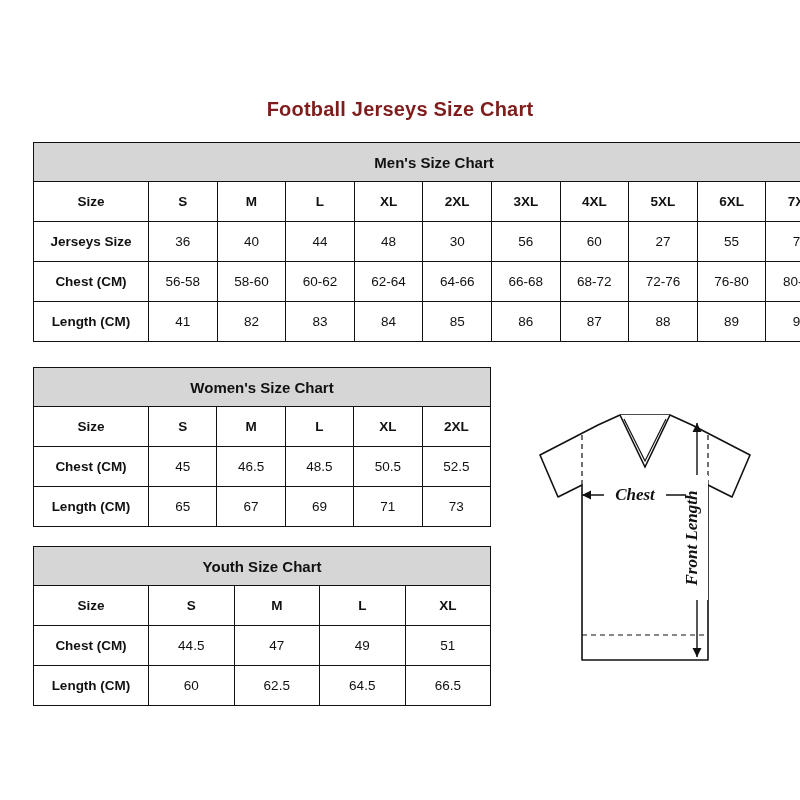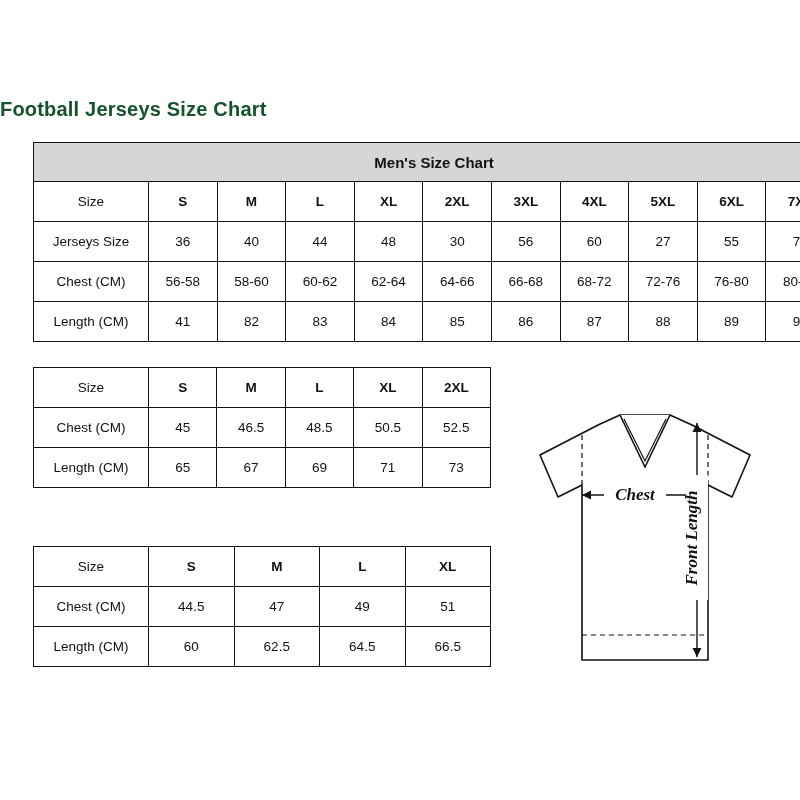--- a/index.html
+++ b/index.html
@@ -18,25 +18,25 @@
   #page {
     position: relative;
     width: 800px;
     height: 800px;
   }
   #title {
     position: absolute;
     left: 0;
     top: 98px;
     width: 800px;
-    text-align: left;
+    text-align: center;
     font-size: 20px;
     font-weight: bold;
     letter-spacing: 0.2px;
-    color: #14532d;
+    color: #7f1d1d;
   }
 
   table.sizechart {
     position: absolute;
     border-collapse: collapse;
     table-layout: fixed;
     background: #ffffff;
   }
   table.sizechart th,
   table.sizechart td {
@@ -47,21 +47,21 @@
     color: #111111;
     padding: 0;
   }
   table.sizechart .caption-cell {
     background: #d6d6d6;
     font-weight: bold;
     font-size: 15px;
     height: 38px;
   }
   table.sizechart .rowhead {
-    font-weight: normal;
+    font-weight: bold;
     font-size: 13.5px;
   }
   table.sizechart .colhead {
     font-weight: bold;
     font-size: 13.5px;
   }
   table.sizechart tr.datarow td,
   table.sizechart tr.headrow td {
     height: 39px;
   }
@@ -196,20 +196,23 @@
   <table class="sizechart" id="womens-table">
     <colgroup>
       <col class="lbl">
         <col class="val">
         <col class="val">
         <col class="val">
         <col class="val">
         <col class="val">
     </colgroup>
     <tbody>
+      <tr>
+        <td class="caption-cell" colspan="6">Women's Size Chart</td>
+      </tr>
       <tr class="headrow">
         <td class="rowhead">Size</td>
         <td class="colhead">S</td>
         <td class="colhead">M</td>
         <td class="colhead">L</td>
         <td class="colhead">XL</td>
         <td class="colhead">2XL</td>
       </tr>
       <tr class="datarow">
         <td class="rowhead">Chest (CM)</td>
@@ -232,20 +235,23 @@
 
   <table class="sizechart" id="youth-table">
     <colgroup>
       <col class="lbl">
         <col class="val">
         <col class="val">
         <col class="val">
         <col class="val">
     </colgroup>
     <tbody>
+      <tr>
+        <td class="caption-cell" colspan="5">Youth Size Chart</td>
+      </tr>
       <tr class="headrow">
         <td class="rowhead">Size</td>
         <td class="colhead">S</td>
         <td class="colhead">M</td>
         <td class="colhead">L</td>
         <td class="colhead">XL</td>
       </tr>
       <tr class="datarow">
         <td class="rowhead">Chest (CM)</td>
         <td>44.5</td>

